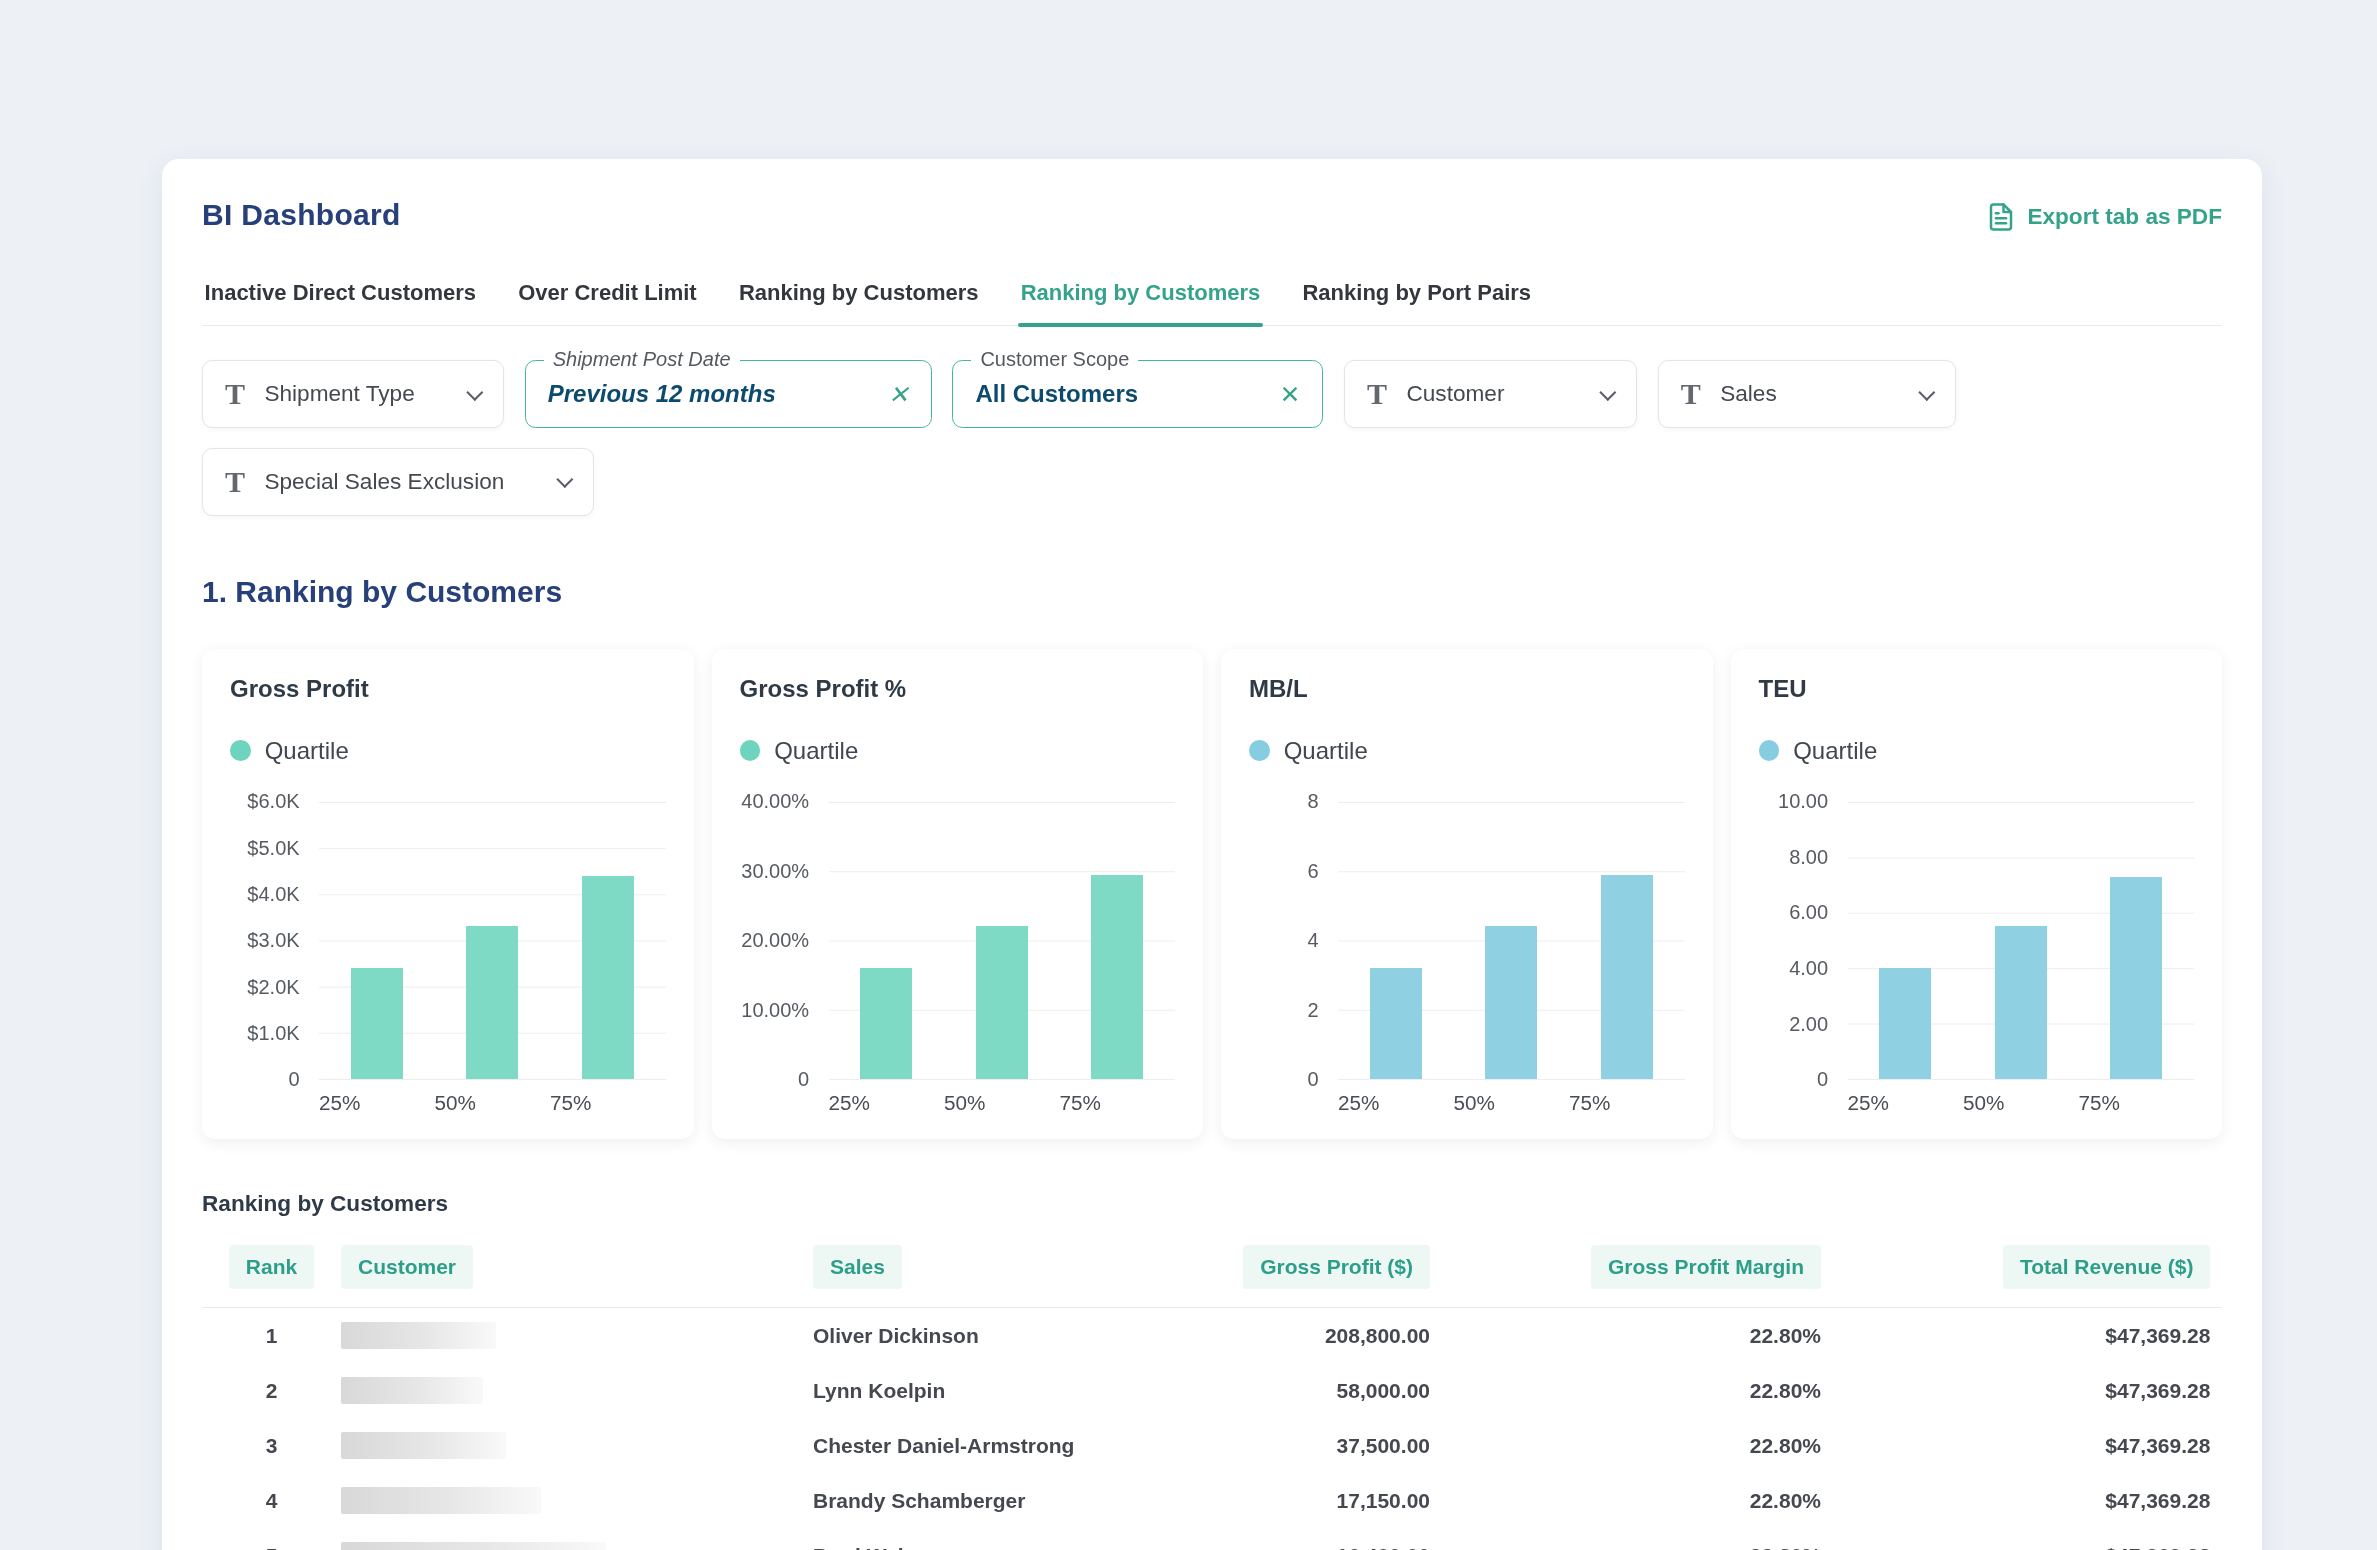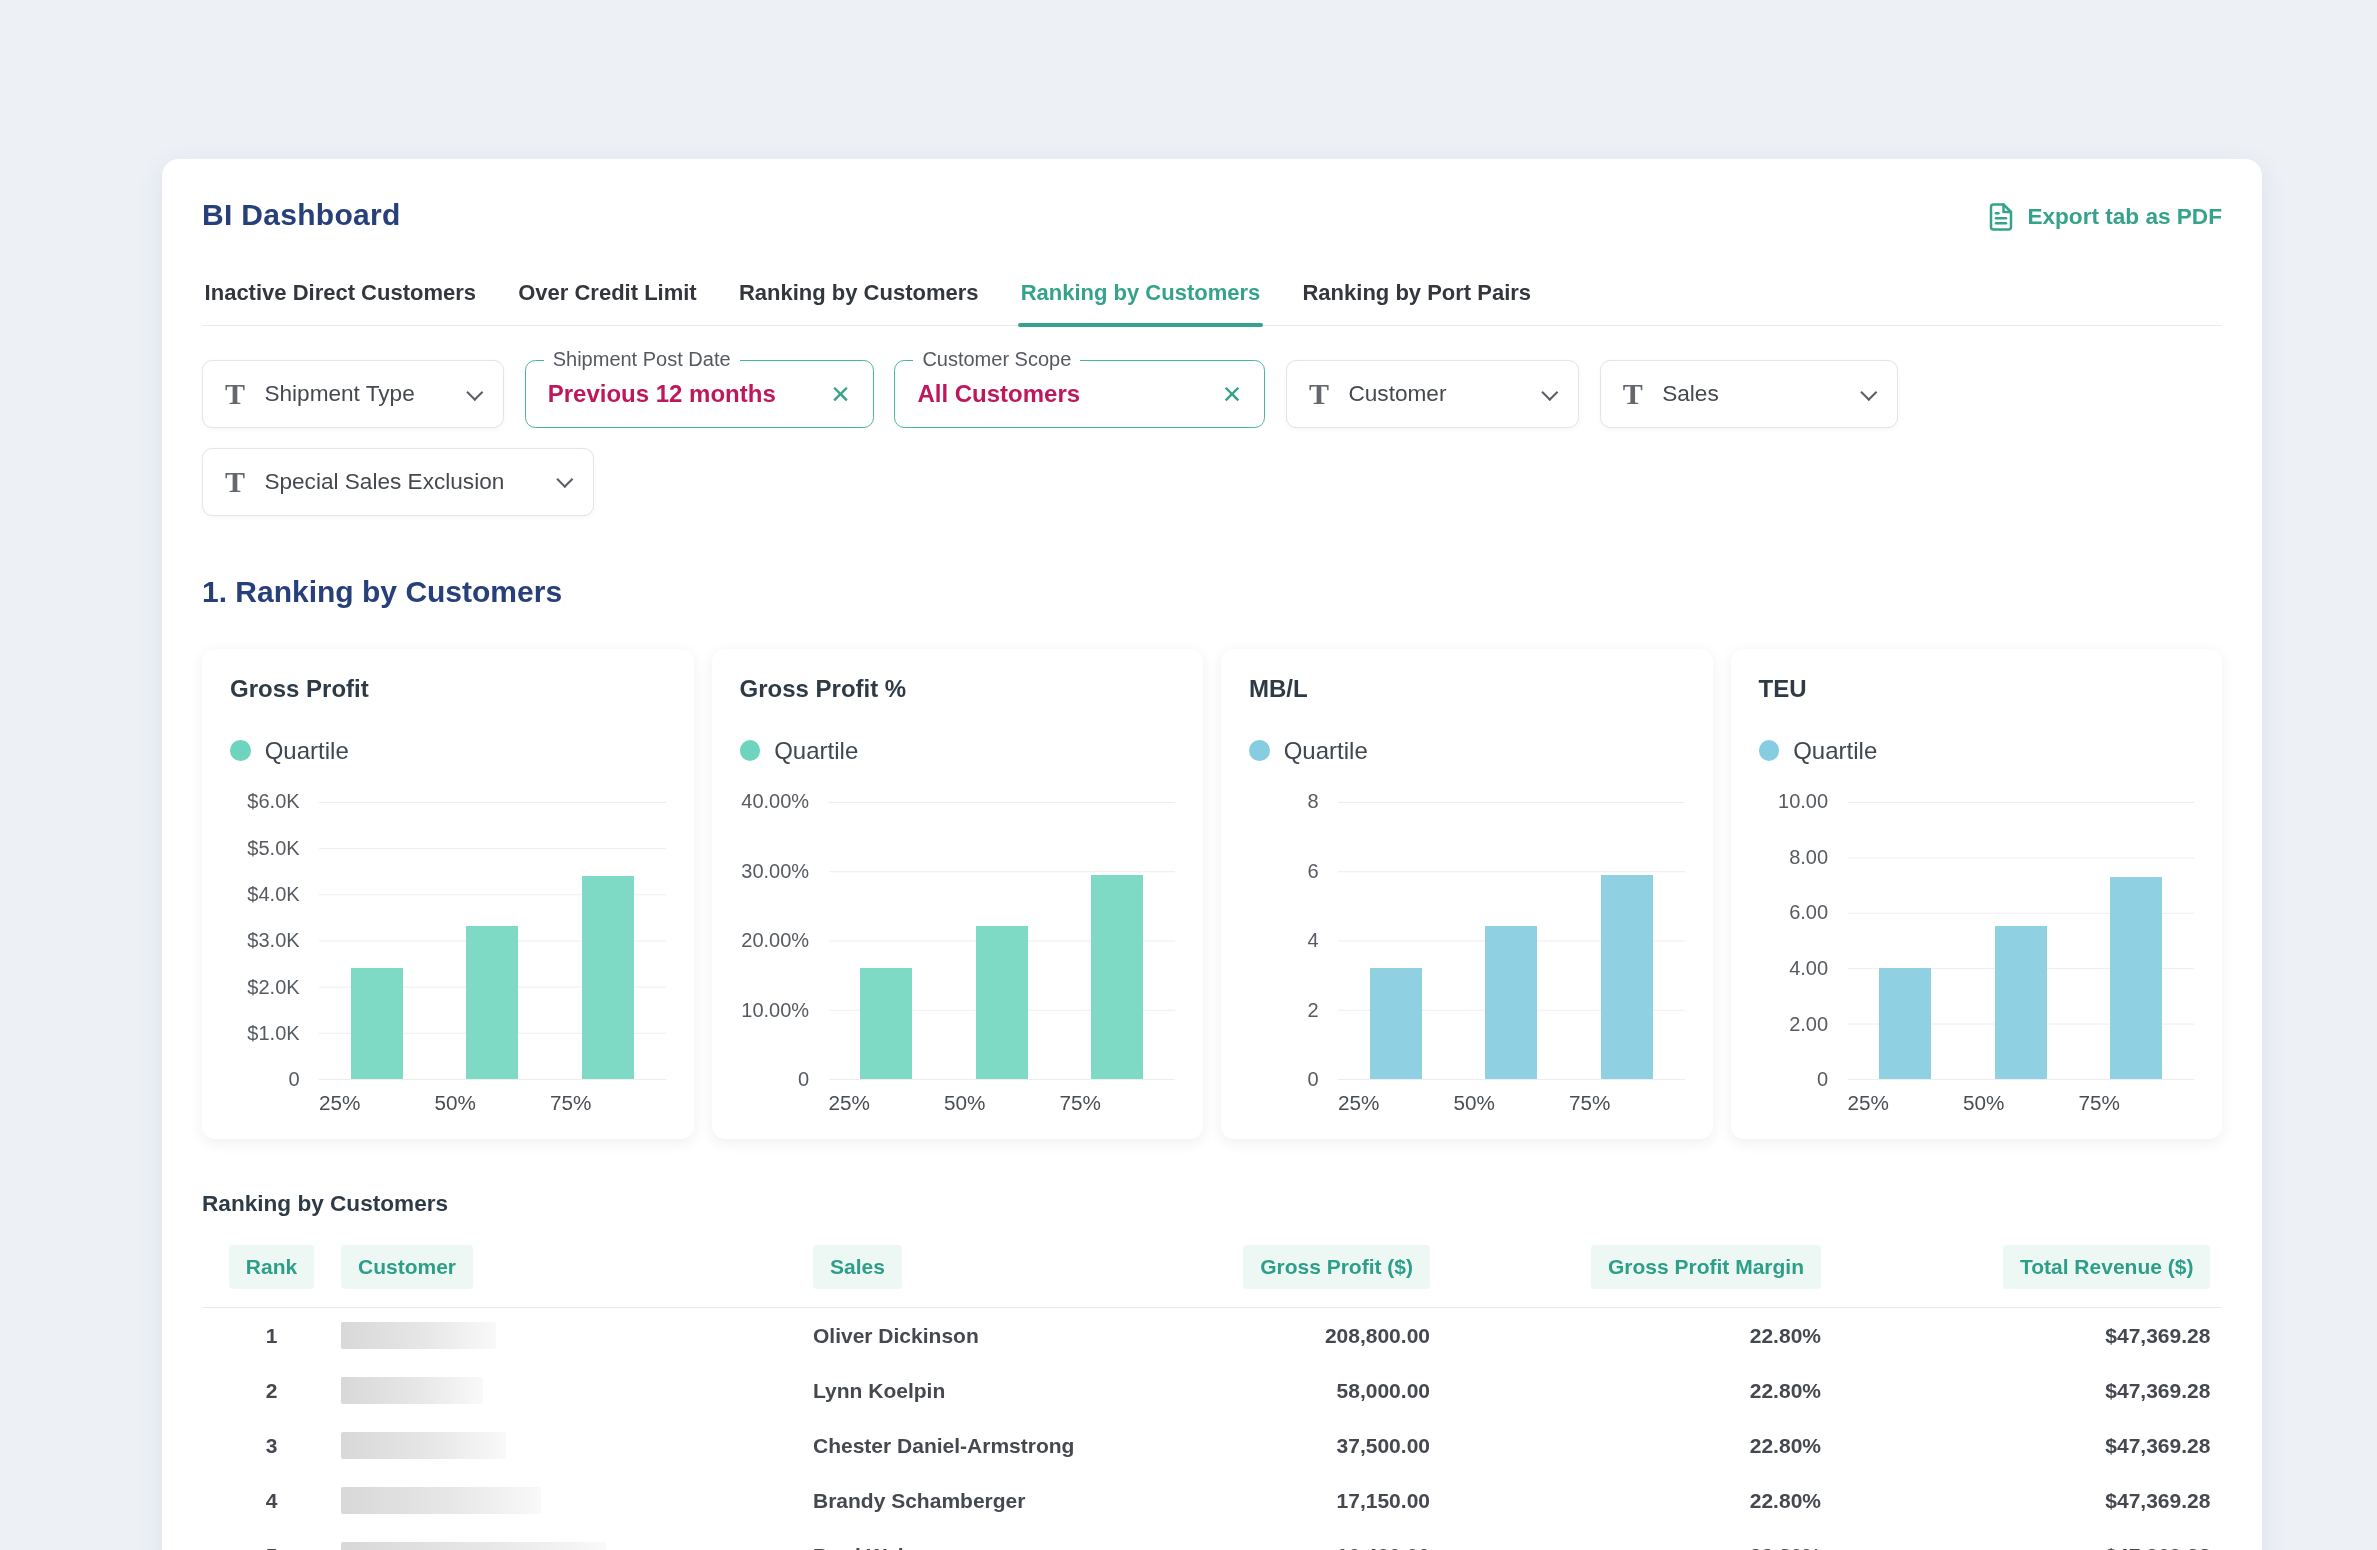--- a/index.html
+++ b/index.html
@@ -61,23 +61,23 @@
   .w-sales { width: 298px; }
   .w-special { width: 392px; }
   .applied {
     position: relative; display: flex; align-items: center; height: 68px;
     border: 1.9px solid #4ab49e; border-radius: 10.3px; padding: 0 22px; background: #fff; cursor: pointer;
   }
   .applied .legend-label {
     position: absolute; top: -13.6px; left: 18px; background: #fff; padding: 0 9px;
     font-size: 20px; color: #55595f; white-space: nowrap;
   }
-  .applied .applied-value { font-size: 24px; font-weight: 600; color: #be185d; text-align: right; }
+  .applied .applied-value { font-size: 24px; font-weight: 600; color: #0c4a6e; text-align: right; }
   .applied .clear-x { margin-left: auto; font-size: 24.5px; color: #35a28c; padding-left: 32px; cursor: pointer; }
-  .w-post-date { width: 349px; }
+  .w-post-date { width: 407px; font-style: italic; }
   .w-scope { width: 371px; }
   
   .section-title { margin-top: 59px; font-size: 30px; font-weight: 700; color: #27407a; }
   
   .tiles { display: grid; grid-template-columns: repeat(4, 1fr); gap: 18px; margin-top: 40px; }
   .tile {
     background: #fff; border-radius: 13px; padding: 26px 28px 22px 28px; height: 490px;
     box-shadow: 0 3.9px 14px rgba(27,43,70,0.07);
   }
   .tile-title { font-size: 24px; font-weight: 700; color: #2e3a46; }

